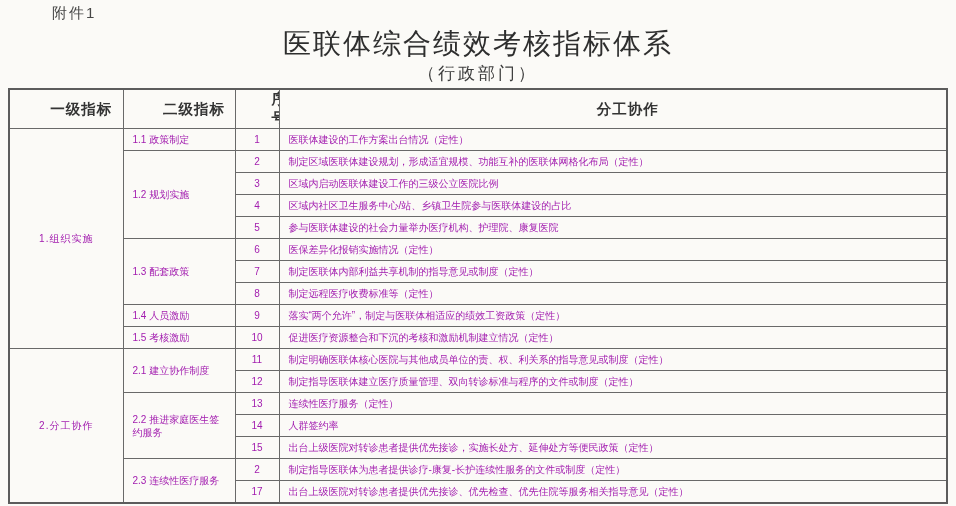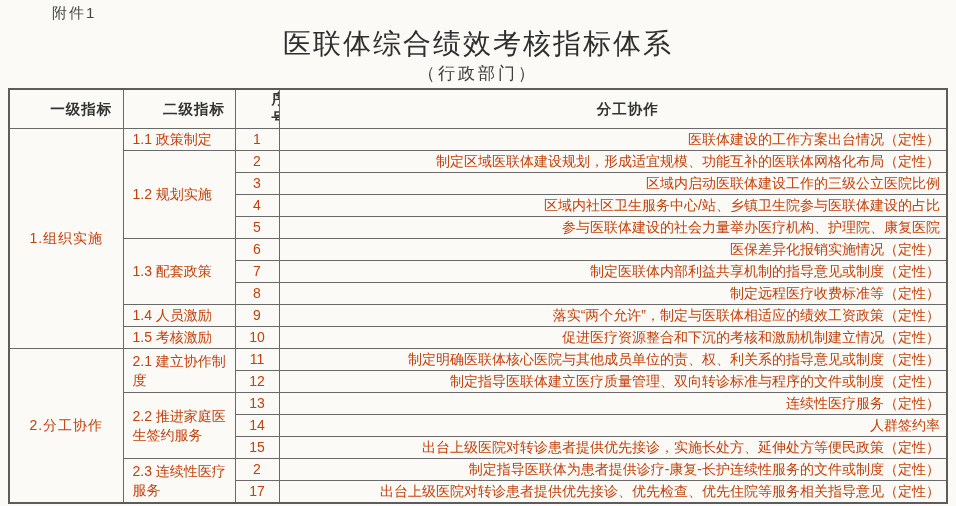--- a/index.html
+++ b/index.html
@@ -28,23 +28,23 @@
   }
   table.indicator-table {
     position: absolute; left: 8px; top: 88px;
     width: 940px;
     border-collapse: collapse;
     table-layout: fixed;
     border: 2px solid #5c5c5c;
   }
   .indicator-table th, .indicator-table td {
     border: 1.5px solid #696969;
-    font-size: 14px;
+    font-size: 10px;
     padding: 0 6px;
-    color: #c2410c;
+    color: #a21caf;
     vertical-align: middle;
     overflow: hidden;
   }
   .indicator-table thead th {
     height: 20px;
     font-weight: bold;
     text-align: center;
     font-size: 14.5px;
     letter-spacing: 1px;
     color: #343434;
@@ -57,21 +57,21 @@
     letter-spacing: 1px;
     margin-left: 16px;
   }
   .c-l2 {
     text-align: left;
     padding-left: 9px !important;
     font-size: 14.5px;
   }
   .c-serial { text-align: center; }
   .c-ind {
-    text-align: right;
+    text-align: left;
     padding-left: 9px !important;
     white-space: nowrap;
   }
 </style>
 </head>
 <body style="background: rgb(251, 250, 247); color: rgb(59, 59, 59);">
 
 <div class="attachment">附件1</div>
 <div class="title">医联体综合绩效考核指标体系</div>
 <div class="subtitle">（行政部门）</div>

